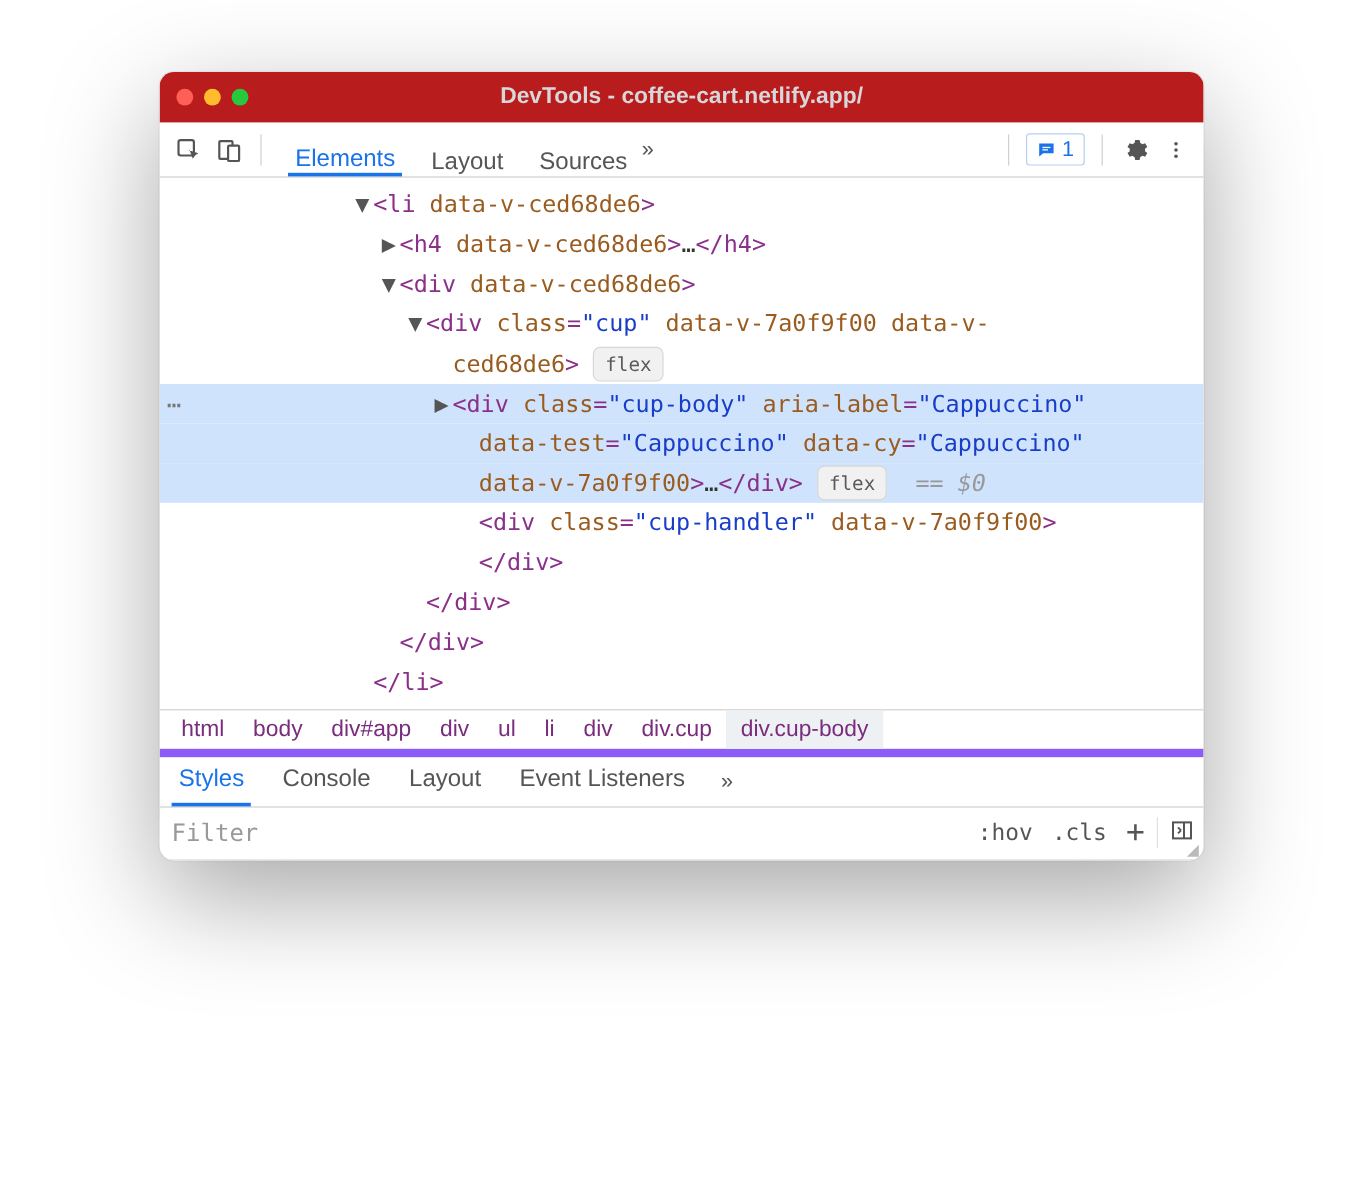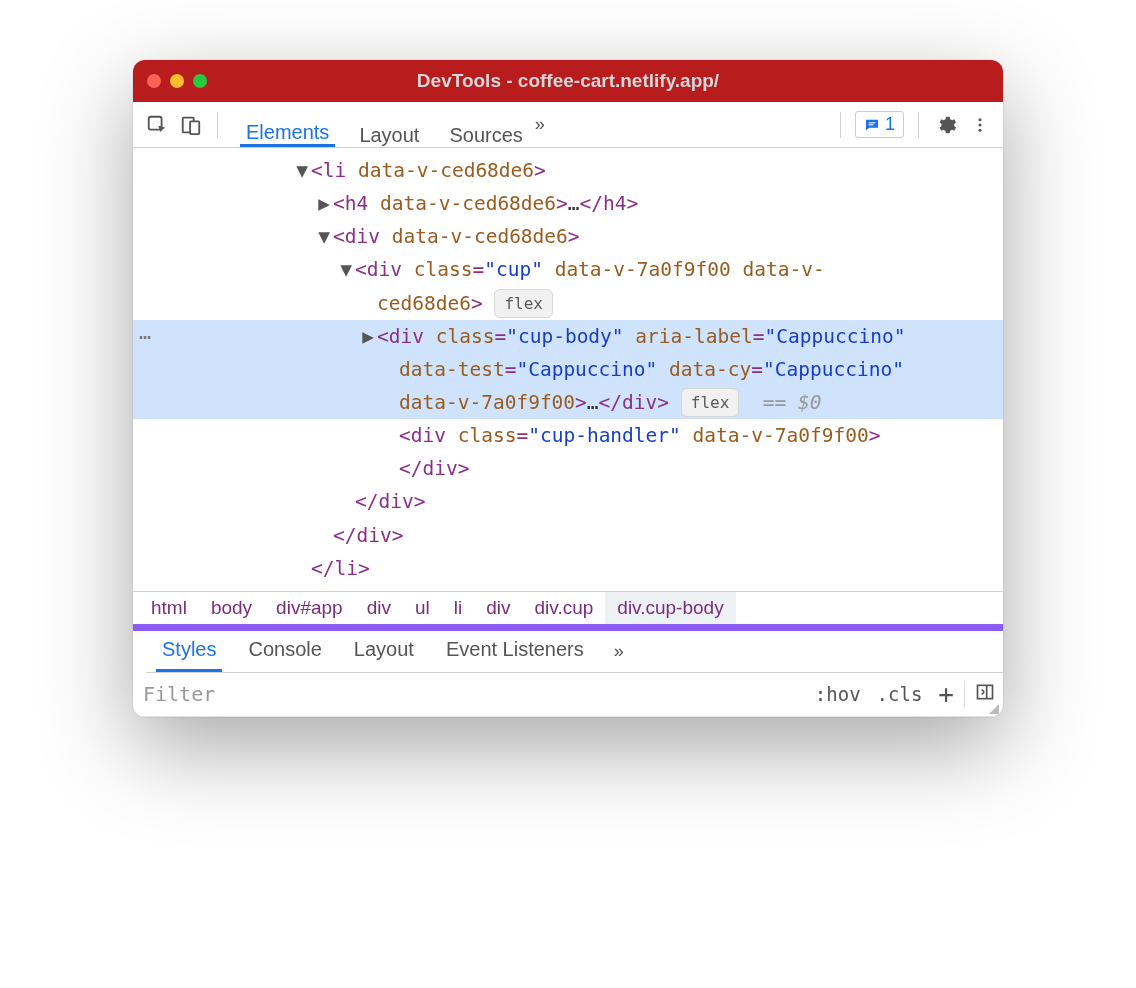--- a/index.html
+++ b/index.html
@@ -106,21 +106,21 @@
   padding-left: 6px;
   overflow:hidden;
 }
 .crumb { padding: 0 12px; display:flex; align-items:center; height:100%; cursor:pointer; white-space:nowrap; }
 .crumb.sel { background: #eef1f4; }
 
 .styles-tabs {
   display: flex; align-items: center; gap: 20px;
   height: 42px; padding: 0 10px;
   border-bottom: 1px solid #d0d0d0;
-  font-size: 20px; color:#555;margin-left:13px;
+  font-size: 20px; color:#555;
 }
 .styles-tab { display:flex; align-items:center; height:100%; padding: 0 6px; border-bottom: 3px solid transparent; cursor:pointer; }
 .styles-tab.active { color:#1a73e8; border-bottom-color:#1a73e8; font-weight:500; }
 
 .filter-row {
   display:flex; align-items:center; height:44px;
   border-bottom: 1px solid #e3e3e3;
   font-family: Menlo, Consolas, monospace;
   justify-content: space-between;
 }

